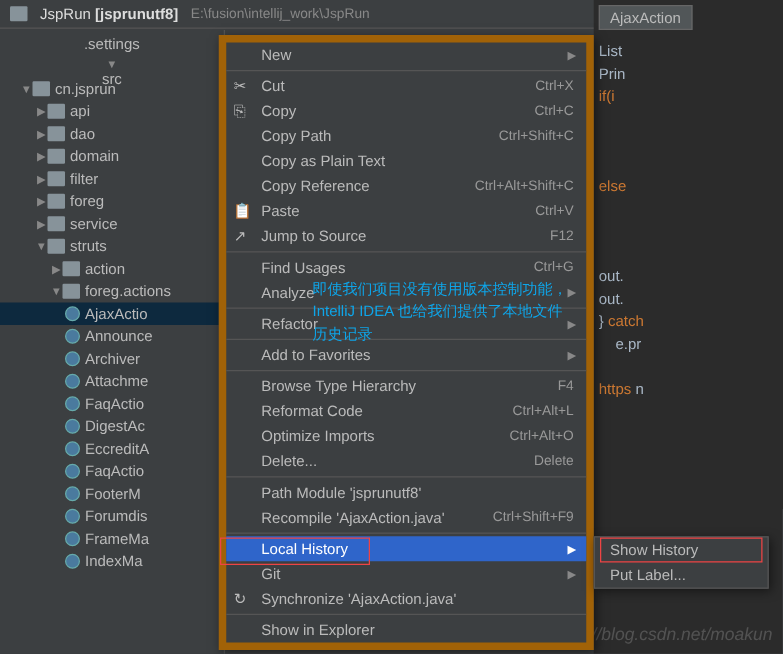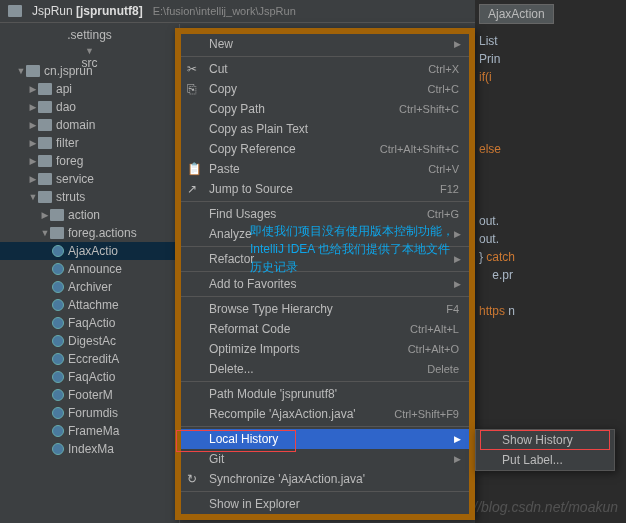--- a/index.html
+++ b/index.html
@@ -25,21 +25,21 @@
 .editor .line { white-space: pre; line-height: 18px; }
 .kw { color: #cc7832; }
 .ctx-menu { position: absolute; left: 175px; top: 28px; width: 300px; background: #3c3f41; border: 6px solid #a16207; box-shadow: 2px 2px 8px rgba(0,0,0,0.5); z-index: 10; }
 .menu-item { display: flex; align-items: center; padding: 3px 10px 3px 28px; color: #bbb; position: relative; height: 20px; }
 .menu-item.hover { background: #2f65ca; color: #fff; }
 .menu-item .shortcut { margin-left: auto; color: #999; font-size: 11px; }
 .menu-item .sub-arrow { position: absolute; right: 8px; color: #888; font-size: 9px; }
 .menu-item.hover .sub-arrow { color: #fff; }
 .menu-sep { height: 1px; background: #555; margin: 2px 0; }
 .menu-icon { position: absolute; left: 6px; width: 14px; height: 14px; display: inline-block; }
-.submenu { position: absolute; left: 475px; top: 429px; width: 140px; background: #3c3f41; border: 1px solid #555; box-shadow: 2px 2px 8px rgba(0,0,0,0.5); z-index: 11; padding-left: 14px; }
+.submenu { position: absolute; left: 475px; top: 429px; width: 140px; background: #3c3f41; border: 1px solid #555; box-shadow: 2px 2px 8px rgba(0,0,0,0.5); z-index: 11; }
 .red-box { border: 1px solid #e44; position: absolute; pointer-events: none; z-index: 20; }
 .red-text { position: absolute; color: #0ea5e9; font-size: 13px; z-index: 21; pointer-events: none; line-height: 18px; }
 .watermark { position: absolute; bottom: 8px; right: 8px; color: rgba(200,200,200,0.25); font-size: 14px; font-style: italic; z-index: 5; }
 </style>
 </head>
 <body>
 
 <div class="header">
   <span class="folder-icon"></span>
   <span class="proj">

